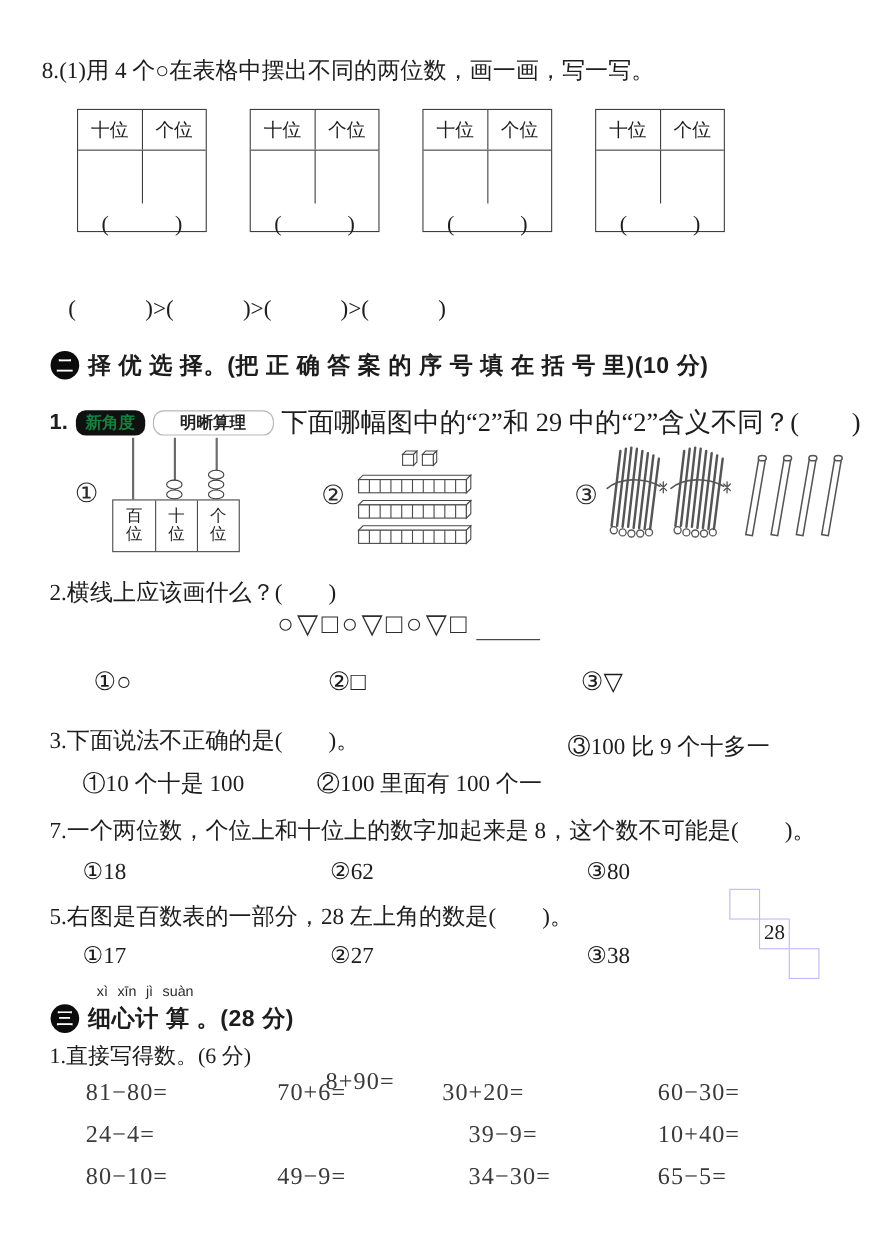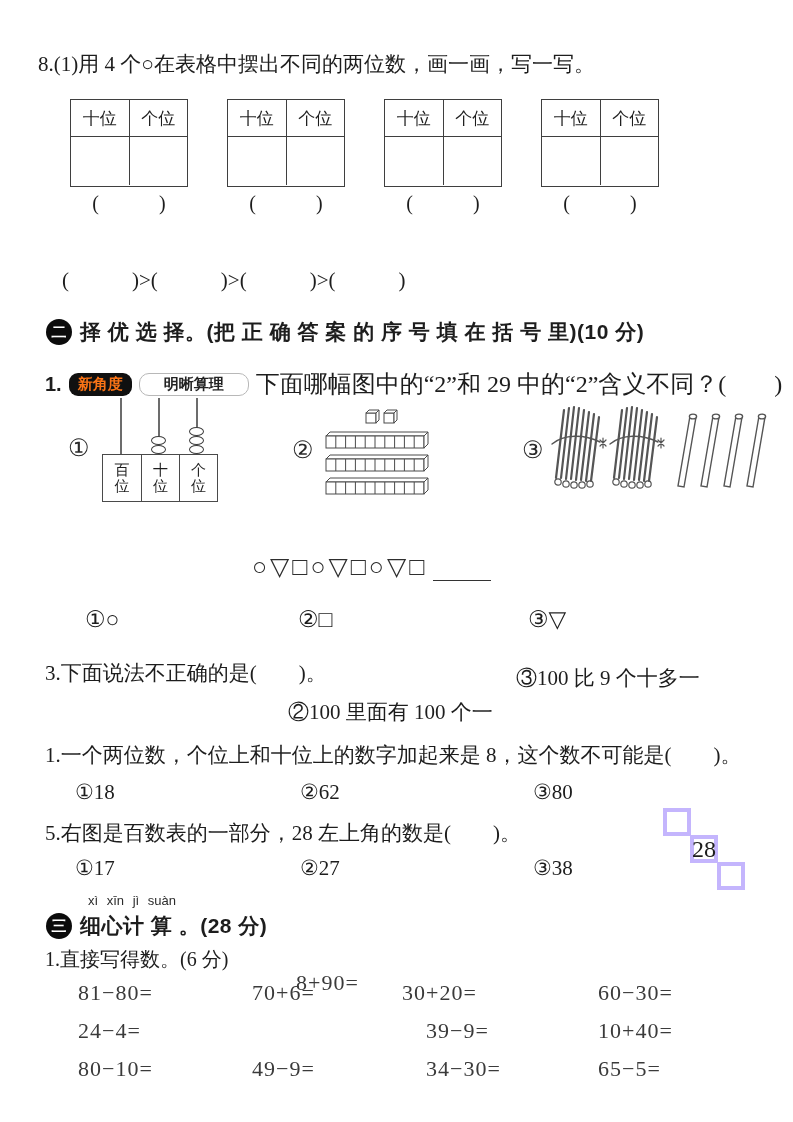--- a/index.html
+++ b/index.html
@@ -7,42 +7,42 @@
   .page {
     position:relative; width:793px; height:1122px; margin:0 auto;
     background:#ffffff; color:#1d1d1d; overflow:hidden;
     font-family:"Liberation Serif", serif;
   }
   .abs { position:absolute; }
   .qtext { font-size:21px; white-space:nowrap; }
   .opts  { font-size:21px; white-space:nowrap; }
 
   
-  .pv-table { position:absolute; width:118px; height:88px; border:1.5px solid #3f3f3f; background:#fff; }
+  .pv-table { position:absolute; width:118px; height:112px; border:1.5px solid #3f3f3f; background:#fff; }
   .pv-row { display:flex; }
   .pv-head { height:37px; border-bottom:1px solid #3f3f3f; }
   .pv-body { height:48px; }
   .pv-cell { flex:1; display:flex; align-items:center; justify-content:center; font-size:17px; }
   .pv-cell + .pv-cell { border-left:1px solid #3f3f3f; }
   .tbl-blank { position:absolute; width:118px; text-align:center; font-size:20px; white-space:pre; }
 
   
   .sec-row { position:absolute; display:flex; align-items:center; gap:8px; }
   .sec-icon { width:26px; height:26px; border-radius:50%; background:#0b0b0b; color:#fff;
               display:flex; align-items:center; justify-content:center;
               font-weight:bold; font-size:15px; font-family:"Liberation Sans", sans-serif; flex:0 0 auto; }
   .sec-title { font-family:"Liberation Sans", sans-serif; font-weight:bold; font-size:21px;
                letter-spacing:0.5px; white-space:nowrap; }
   .pinyin { position:absolute; font-family:"Liberation Sans", sans-serif; font-size:13px;
             color:#2b2b2b; word-spacing:5px; white-space:nowrap; }
 
   
   .q1-row { position:absolute; display:flex; align-items:center; gap:7px; white-space:nowrap; }
   .q1-num { font-family:"Liberation Sans", sans-serif; font-weight:bold; font-size:20px; }
-  .badge-dark { background:#101010; color:#f97316; border-radius:9px; padding:2px 9px;
+  .badge-dark { background:#101010; color:#15803d; border-radius:9px; padding:2px 9px;
                 font-weight:bold; font-size:15px; font-family:"Liberation Sans", sans-serif; }
   .badge-light { border:1.5px solid #b8b8b8; border-radius:10px; padding:1px 24px;
                  font-weight:bold; font-size:15px; color:#222; font-family:"Liberation Sans", sans-serif; }
 
   
   .rod  { position:absolute; width:1.5px; background:#6c6c6c; }
   .bead { position:absolute; width:15px; height:9px; border:1.3px solid #3e3e3e;
           border-radius:50%; background:#fff; }
   .aba-table { position:absolute; display:flex; border:1.2px solid #4a4a4a; background:#fff; }
   .aba-cell { width:38px; height:46px; display:flex; flex-direction:column;
@@ -50,22 +50,22 @@
   .aba-cell + .aba-cell { border-left:1.2px solid #4a4a4a; }
   .fig-label { position:absolute; font-size:24px; color:#2a2a2a; }
 
   
   .seq-row { position:absolute; display:flex; align-items:flex-end; }
   .seq { font-size:25px; letter-spacing:3px; color:#2e2e2e; white-space:nowrap; }
   .blankline { display:inline-block; width:58px; height:24px;
                border-bottom:1.7px solid #333; margin-left:6px; }
 
   
-  .square { position:absolute; width:28px; height:28px; border:4px solid #c4b5fd; background:#fff;
-            display:flex; align-items:center; justify-content:center; font-size:24px; }
+  .square { position:absolute; width:28px; height:28px; border:1px solid #c4b5fd; background:#fff;
+            display:flex; align-items:center; justify-content:center; font-size:19px; }
 
   
   .calc-item { position:absolute; font-size:22px; color:#3a3a3a; letter-spacing:1px; white-space:nowrap; }
 
   svg { overflow:visible; }
 </style>
 </head>
 <body>
 
 <div class="page">
@@ -240,33 +240,35 @@
             <ellipse cx="166" cy="12.5" rx="3.6" ry="2.4"></ellipse>
           <path d="M186,12 L174,82 L180,83 L192,13 Z"></path>
             <ellipse cx="189" cy="12.5" rx="3.6" ry="2.4"></ellipse>
           <path d="M209,12 L197,82 L203,83 L215,13 Z"></path>
             <ellipse cx="212" cy="12.5" rx="3.6" ry="2.4"></ellipse>
         </g>
       </g>
     </svg>
   </div>
 
+  <div class="abs qtext" style="left:45px; top:524px;">2.横线上应该画什么？(　　)</div>
   <div class="seq-row" style="left:252px; top:552px;">
     <span class="seq">○▽□○▽□○▽□</span>
     <span class="blankline"></span>
   </div>
   <div class="abs opts" style="left:85px;  top:606px; font-size:23px;">①○</div>
   <div class="abs opts" style="left:298px; top:606px; font-size:23px;">②□</div>
   <div class="abs opts" style="left:528px; top:606px; font-size:23px;">③▽</div>
 
   <div class="abs qtext" style="left:45px; top:659px;">3.下面说法不正确的是(　　)。</div>
+  <div class="abs opts" style="left:75px;  top:698px;">①10 个十是 100</div>
   <div class="abs opts" style="left:288px; top:698px;">②100 里面有 100 个一</div>
   <div class="abs opts" style="left:516px; top:664px;">③100 比 9 个十多一</div>
 
-  <div class="abs qtext" style="left:45px; top:741px;">1.一个两位数，个位上和十位上的数字加起来是 8，这个数不可能是(　　)。</div>
+  <div class="abs qtext" style="left:45px; top:741px;">7.一个两位数，个位上和十位上的数字加起来是 8，这个数不可能是(　　)。</div>
   <div class="abs opts" style="left:75px;  top:780px;">①18</div>
   <div class="abs opts" style="left:300px; top:780px;">②62</div>
   <div class="abs opts" style="left:533px; top:780px;">③80</div>
 
   <div class="abs qtext" style="left:45px; top:819px;">5.右图是百数表的一部分，28 左上角的数是(　　)。</div>
   <div class="abs opts" style="left:75px;  top:856px;">①17</div>
   <div class="abs opts" style="left:300px; top:856px;">②27</div>
   <div class="abs opts" style="left:533px; top:856px;">③38</div>
 
   <div class="square" style="left:663px; top:808px;"></div>

